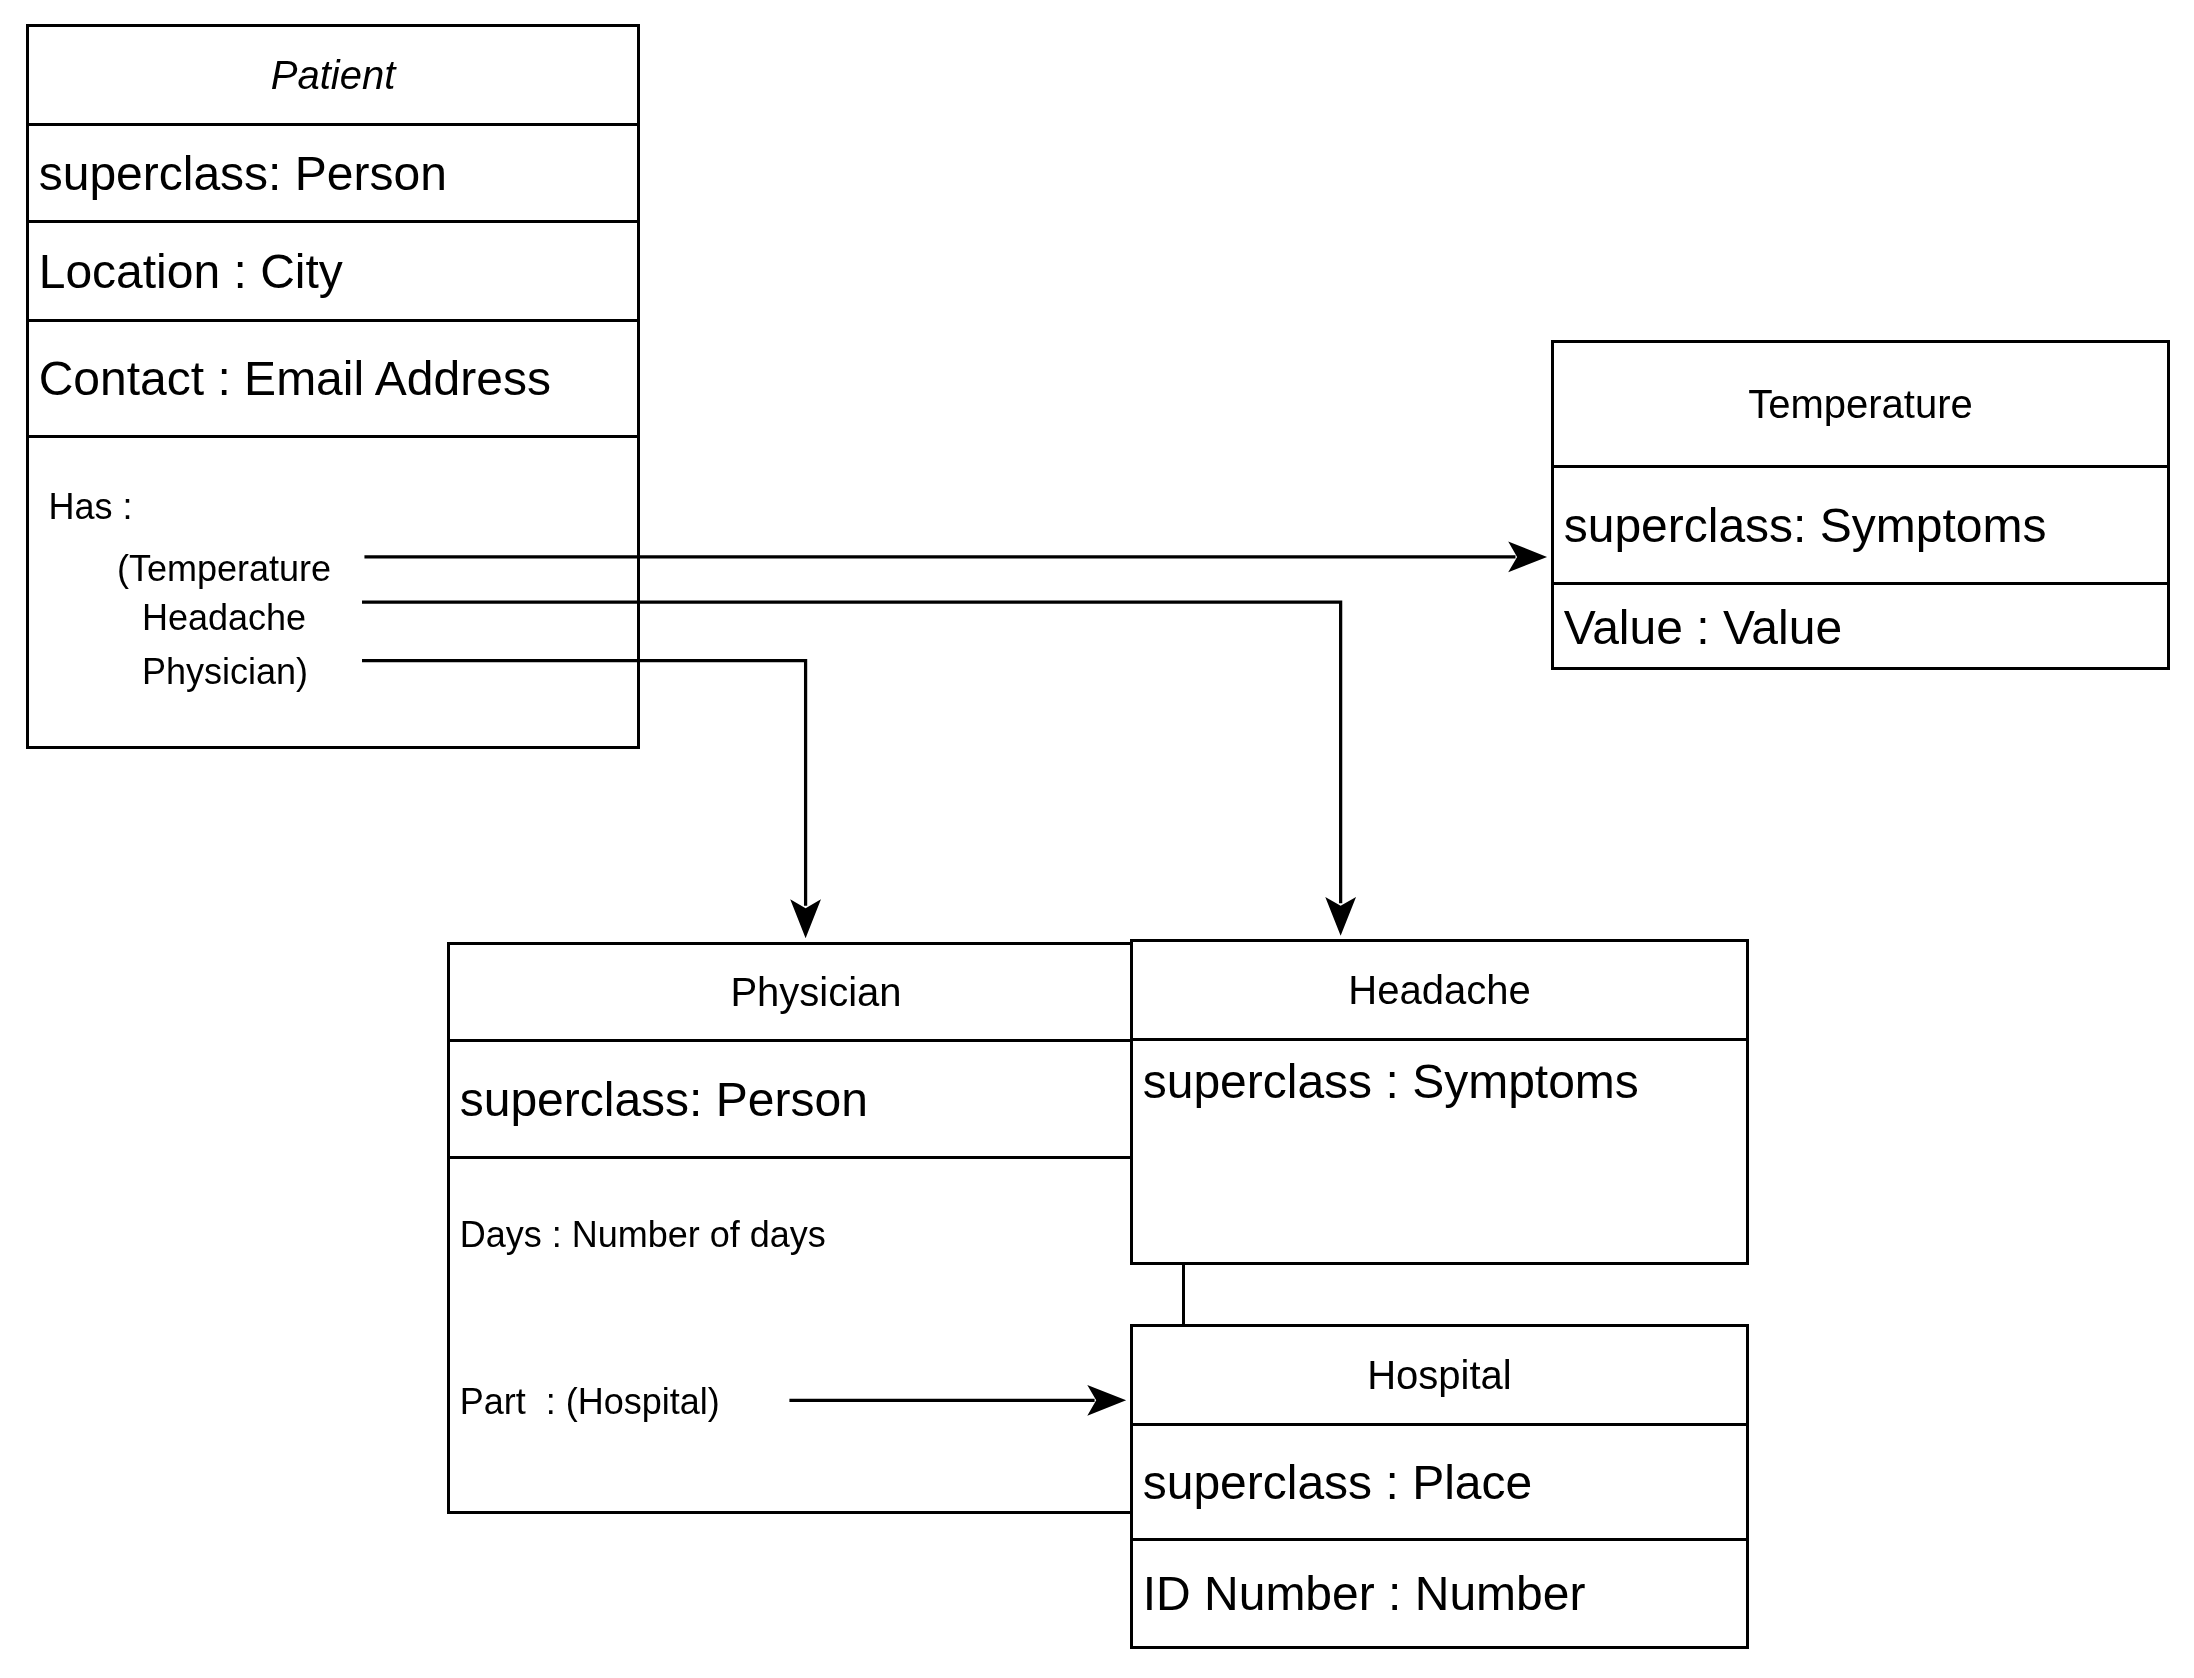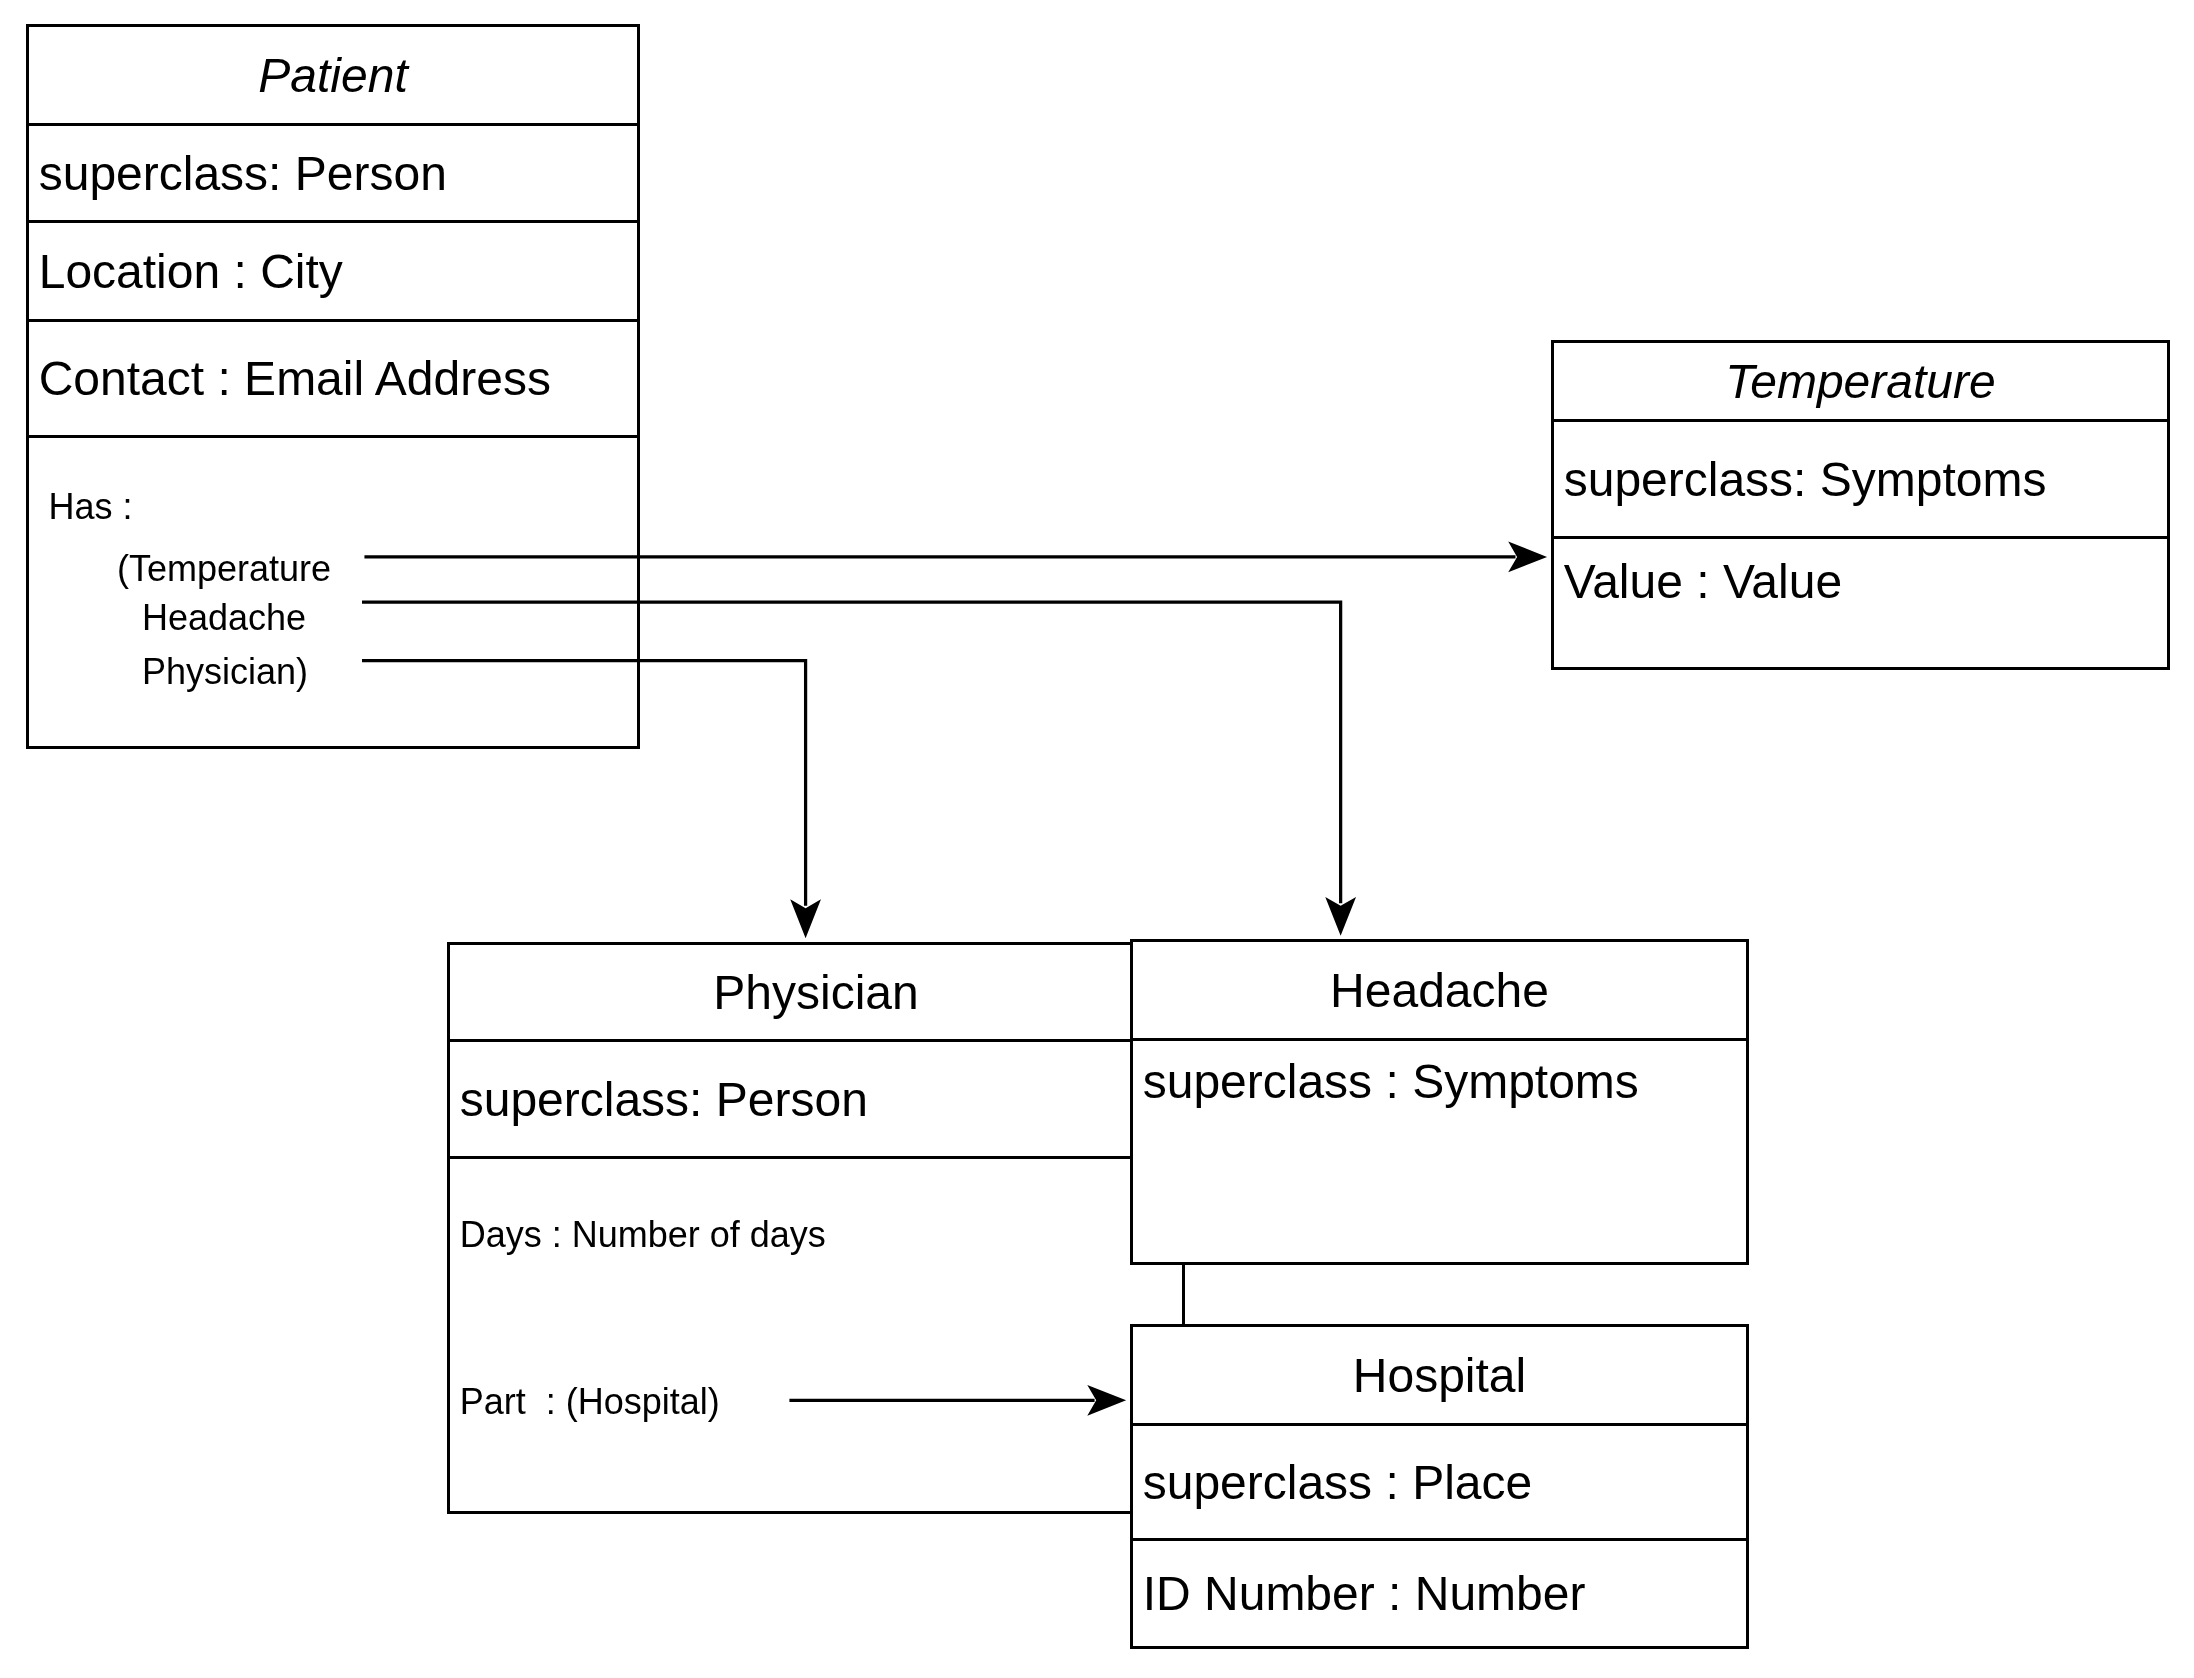--- a/index.html
+++ b/index.html
@@ -46,21 +46,21 @@
     box-sizing: border-box;
     flex: 0 0 auto;
     display: flex;
     align-items: center;
   }
   .row + .row {
     border-top: 3.2px solid #000000;
   }
   .title-row {
     justify-content: center;
-    font-size: 48px;
+    font-size: 40px;
   }
   .attr-row {
     padding-left: 9.7px;
     font-size: 48px;
     white-space: pre;
   }
   .italic {
     font-style: italic;
   }
   .rel-row {
@@ -112,21 +112,21 @@
     </div>
     <div class="row rel-row" style="height:310px;">
       <div class="free-line" style="top:46px; left:19.4px;">Has :</div>
       <div class="free-line" style="top:108px; left:88px;">(Temperature</div>
       <div class="free-line" style="top:157px; left:113px;">Headache</div>
       <div class="free-line" style="top:211px; left:113px;">Physician)</div>
     </div>
   </div>
 
   <div class="box" style="left:1551px; top:340px; width:619px; height:330px;">
-    <div class="row title-row" style="height:76px;font-style:italic;">
+    <div class="row title-row" style="height:122px;">
       <span>Temperature</span>
     </div>
     <div class="row attr-row" style="height:117px;">
       <span>superclass: Symptoms</span>
     </div>
     <div class="row attr-row" style="height:88px;">
       <span>Value : Value</span>
     </div>
   </div>
 

